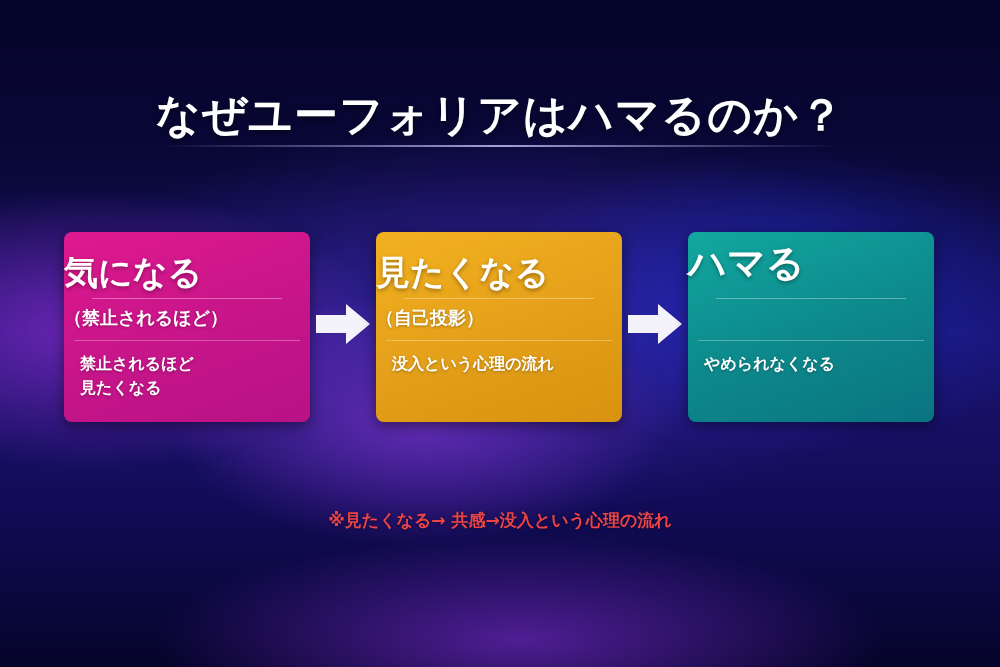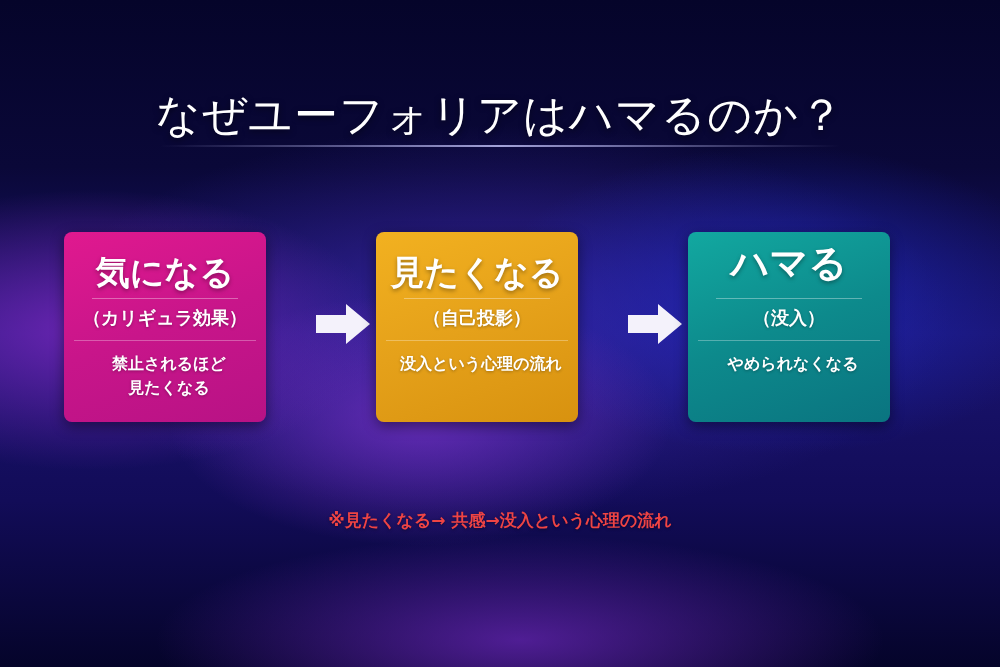--- a/index.html
+++ b/index.html
@@ -26,41 +26,40 @@
         linear-gradient(180deg, #05042a 0%, #0a0838 25%, #1a1470 50%, #120c58 75%, #05042a 100%);
     }
     .title {
       position: absolute;
       left: 0;
       right: 0;
       top: 86px;
       text-align: center;
       color: #ffffff;
       font-size: 44px;
-      font-weight: normal;
+      font-weight: bold;
       letter-spacing: 1px;
       text-shadow: 0 2px 6px rgba(0,0,0,0.5);
     }
     .title-rule {
       position: absolute;
       left: 160px;
       width: 680px;
       top: 145px;
       height: 2px;
       background: linear-gradient(90deg, rgba(180,180,255,0) 0%, rgba(200,200,255,0.8) 50%, rgba(180,180,255,0) 100%);
     }
     .card {
       position: absolute;
       top: 232px;
-      width: 202px;
+      width: 246px;
       height: 190px;
       border-radius: 8px;
       box-shadow: 0 4px 14px rgba(0,0,0,0.45);
       color: #ffffff;
-      text-align: center;
       box-sizing: border-box;
     }
     .card.pink {
       left: 64px;
       background: linear-gradient(160deg, #e0198f 0%, #c8158a 50%, #b81285 100%);
     }
     .card.gold {
       left: 376px;
       background: linear-gradient(160deg, #f2b120 0%, #e5a11a 50%, #d8920f 100%);
     }
@@ -101,21 +100,21 @@
     .card-rule-2 {
       position: absolute;
       left: 10px;
       right: 10px;
       top: 108px;
       height: 1px;
       background: rgba(255,255,255,0.3);
     }
     .card-desc {
       position: absolute;
-      left: 8px;
+      left: 16px;
       right: 0;
       top: 120px;
       font-size: 16px;
       font-weight: bold;
       line-height: 24px;
       white-space: pre-line;
       text-shadow: 0 1px 3px rgba(0,0,0,0.3);
     }
     .arrow {
       position: absolute;
@@ -141,21 +140,21 @@
 <body>
 
 <div class="bg"></div>
 
 <div class="title">なぜユーフォリアはハマるのか？</div>
 <div class="title-rule"></div>
 
 <div class="card pink">
   <div class="card-head">気になる</div>
   <div class="card-rule-1"></div>
-  <div class="card-sub">（カリギュラ効果）</div>
+  <div class="card-sub">（禁止されるほど）</div>
   <div class="card-rule-2"></div>
   <div class="card-desc">禁止されるほど
 見たくなる</div>
 </div>
 
 <svg class="arrow a1" viewBox="0 0 54 40">
   <polygon points="0,11 30,11 30,0 54,20 30,40 30,29 0,29" fill="#f4f2fb"></polygon>
 </svg>
 
 <div class="card gold">
@@ -166,18 +165,17 @@
   <div class="card-desc">没入という心理の流れ</div>
 </div>
 
 <svg class="arrow a2" viewBox="0 0 54 40">
   <polygon points="0,11 30,11 30,0 54,20 30,40 30,29 0,29" fill="#f4f2fb"></polygon>
 </svg>
 
 <div class="card teal">
   <div class="card-head">ハマる</div>
   <div class="card-rule-1"></div>
-  <div class="card-sub">（没入）</div>
   <div class="card-rule-2"></div>
   <div class="card-desc">やめられなくなる</div>
 </div>
 
 <div class="note">※見たくなる→ 共感→没入という心理の流れ</div>
 
 </body></html>

